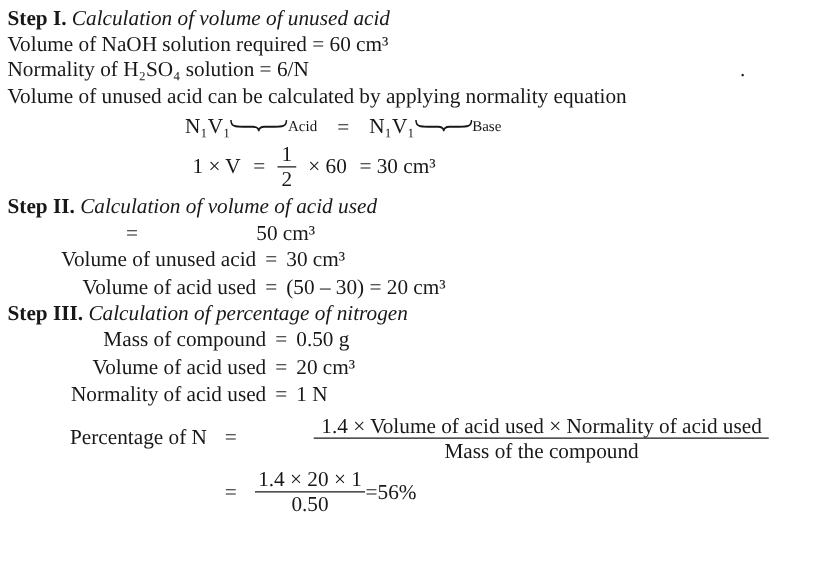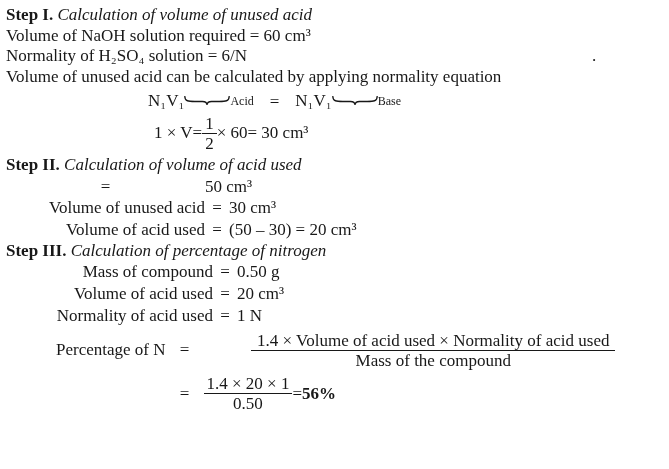--- a/index.html
+++ b/index.html
@@ -18,42 +18,42 @@
   .artifact{position:absolute;left:586px;top:0}
 
   
   .eq1{display:flex;align-items:flex-start;gap:16px;margin:3px 0 0 142px}
   .braced{display:inline-flex;flex-direction:row;align-items:center}
   .brace-svg{display:block;margin-top:-1px}
   .brace-label{font-size:12px;line-height:1.1}
   .eq1 .eqsign{padding-top:1px}
 
   
-  .calc-line{display:flex;align-items:center;margin:1px 0 1px 148px}
+  .calc-line{display:flex;align-items:center;gap:10px;margin:1px 0 1px 148px}
   .frac{display:inline-flex;flex-direction:column;align-items:center;text-align:center}
   .frac .num{padding:0 3px;line-height:1.15;border-bottom:1.5px solid #181818}
   .frac .den{padding:0 3px;line-height:1.15}
 
   
   .row{display:grid;line-height:1.28}
   .rows2 .row{grid-template-columns:199px 24px auto}
   .rows3 .row{grid-template-columns:207px 24px auto}
   .rlabel{text-align:right;white-space:nowrap}
   .req{text-align:center}
   .rval{white-space:nowrap}
 
   
   .formula{display:grid;grid-template-columns:max-content 26px auto;
            column-gap:6px;row-gap:3px;align-items:center;
            margin:4px 0 0 50px}
   .formula .eqsign{text-align:center}
   .formula .lhs{white-space:nowrap}
   .bigfrac .num,.bigfrac .den{padding:0 6px;white-space:nowrap}
   .result-line{display:flex;align-items:center;}
-  .bold{font-weight:bold}
+  .bold{font-weight:normal}
 </style>
 </head>
 <body>
 
 <div class="page">
 
   <p class="textline"><span class="step-label">Step I.</span>
     <span class="step-title">Calculation of volume of unused acid</span></p>
   <p class="textline">Volume of NaOH solution required = 60 cm³</p>
   <p class="textline rel"><span>Normality of H₂SO₄ solution = 6/N</span><span class="artifact">.</span></p>

